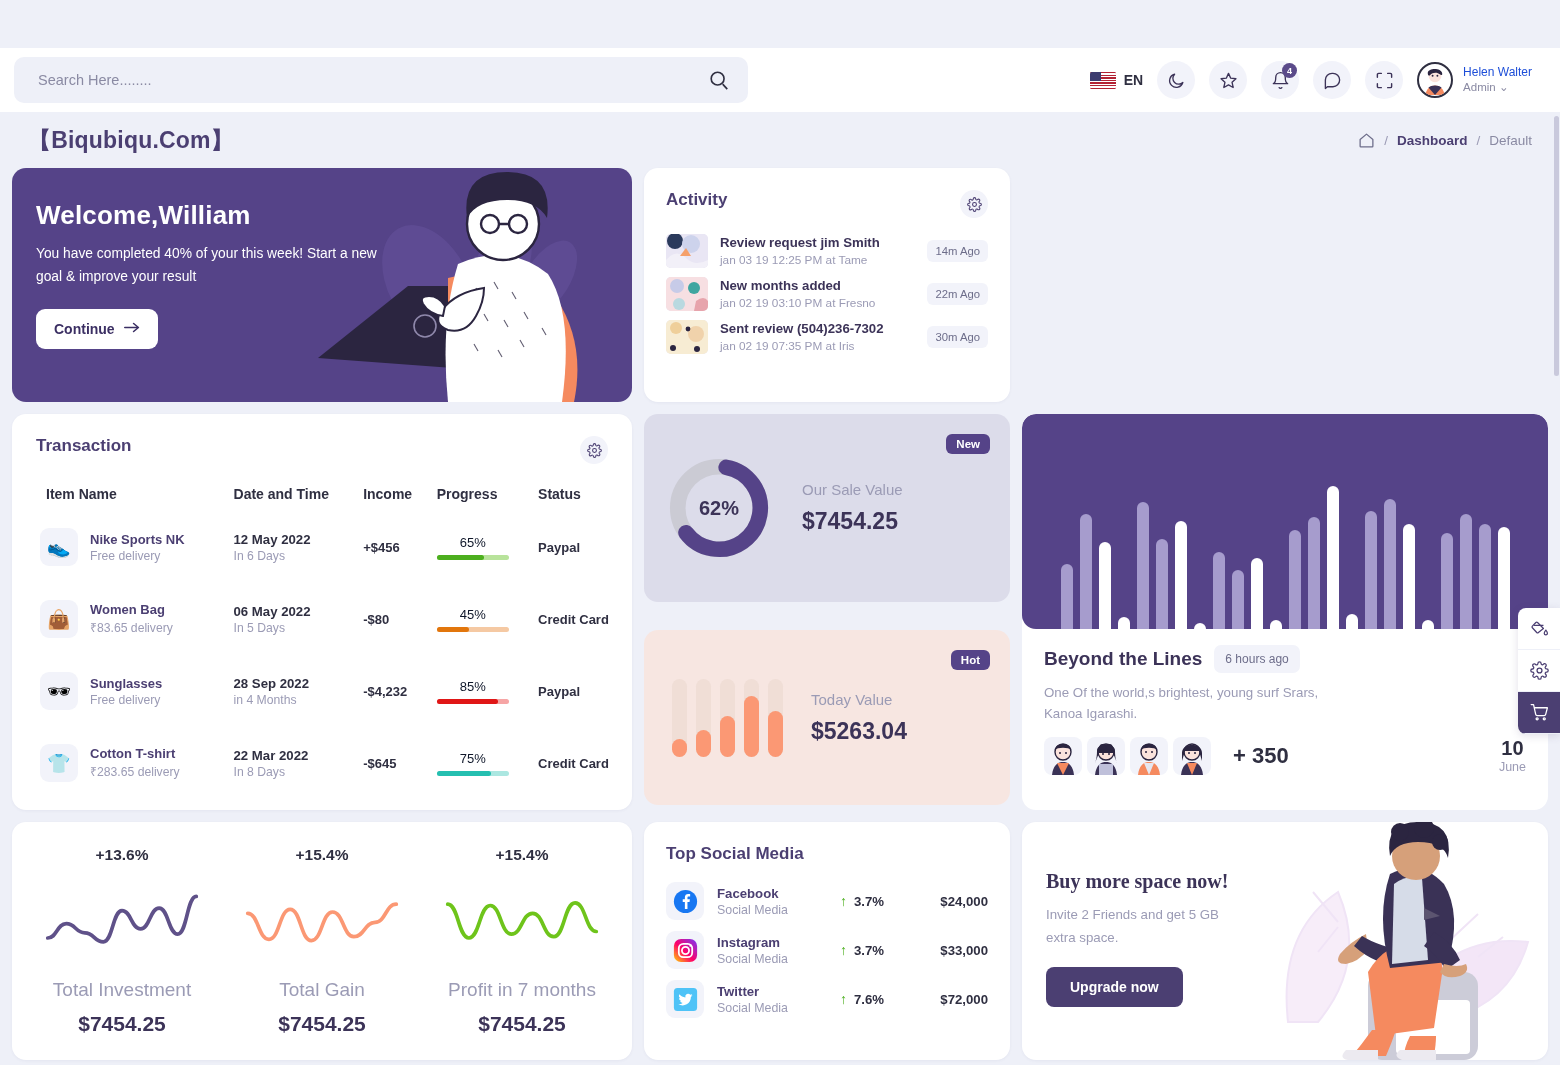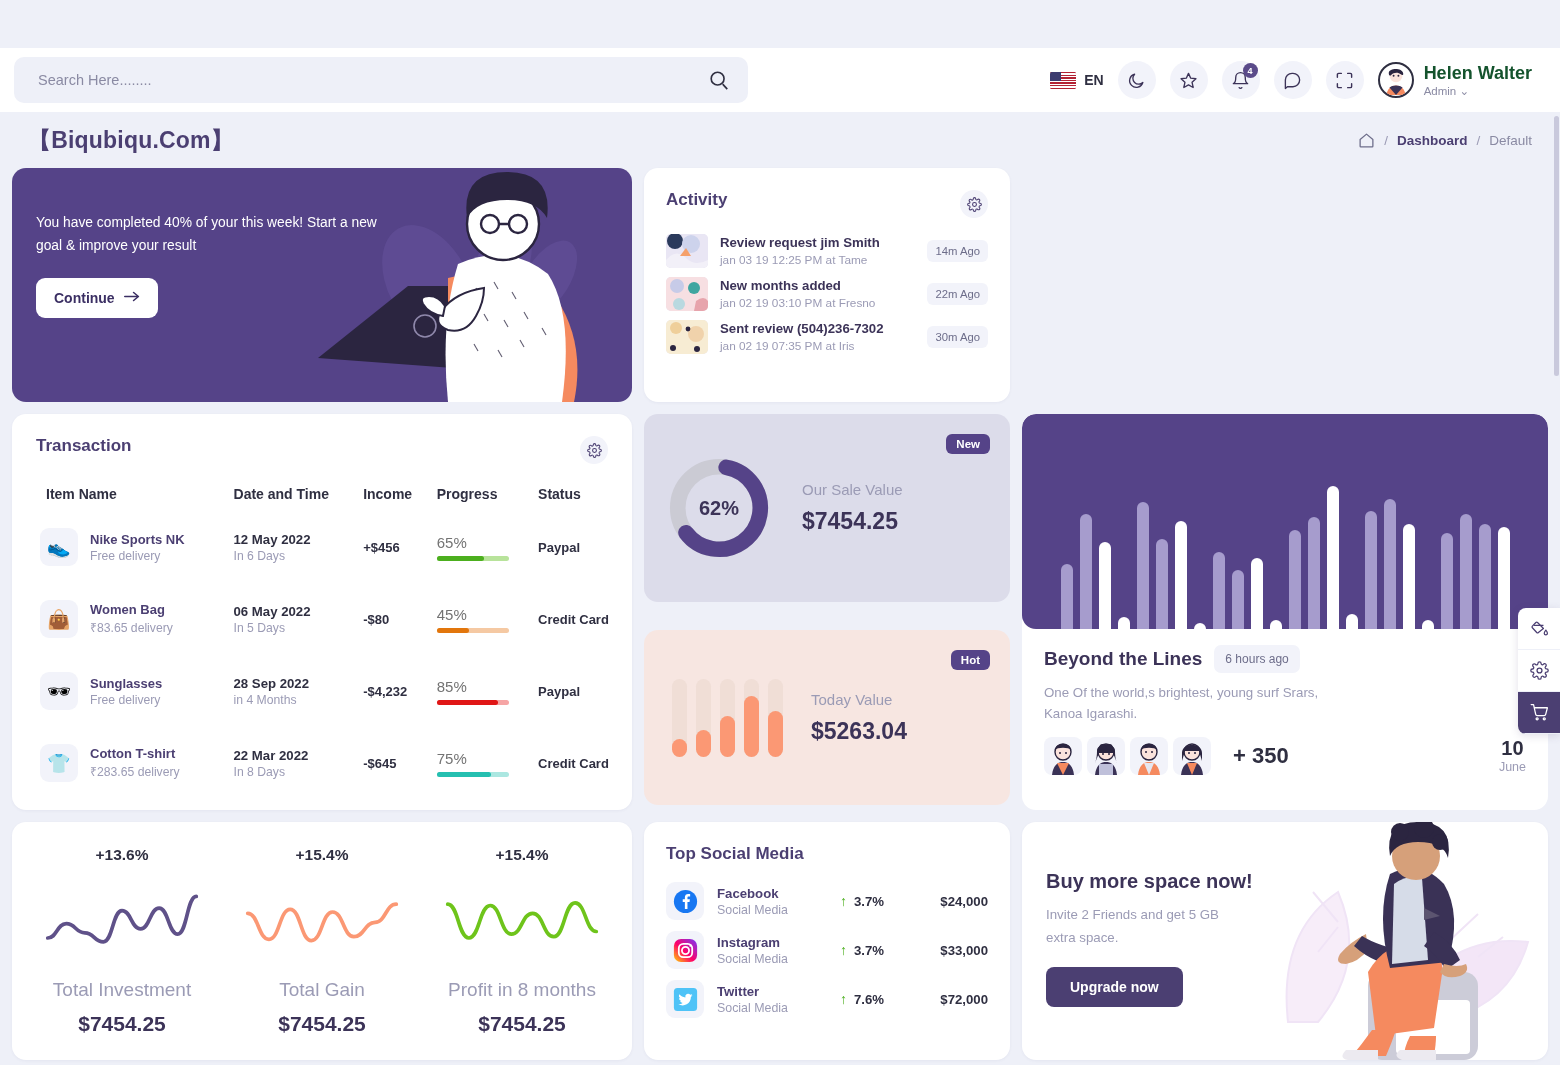--- a/index.html
+++ b/index.html
@@ -66,21 +66,21 @@
     font-weight: 700;
   }
   .user-block { display: flex; align-items: center; gap: 10px; }
   .avatar-ring {
     width: 36px; height: 36px; border-radius: 50%;
     border: 2px solid #2f2f41; overflow: hidden;
     display: flex; align-items: flex-end; justify-content: center;
     background: #fff; flex: 0 0 auto;
   }
   .user-text { line-height: 1.25; }
-  .user-name { font-size: 18px; font-weight: 700; color: #14532d; }
+  .user-name { font-size: 12px; font-weight: 400; color: #1d4ed8; }
   .user-role { font-size: 11.5px; color: #8a8aa3; }
 
   
   .crumb-bar {
     height: 56px; display: flex; align-items: center;
     padding: 0 28px; justify-content: space-between;
   }
   .brand-title {
     font-size: 23px; font-weight: 700; color: #4b3f72;
     letter-spacing: .2px;
@@ -171,21 +171,21 @@
     width: 38px; height: 38px; border-radius: 9px; background: #f2f3fa;
     display: flex; align-items: center; justify-content: center;
     font-size: 19px; flex: 0 0 auto;
   }
   .item-name { font-size: 13px; font-weight: 700; color: #4b3f72; }
   .item-sub { font-size: 12.2px; color: #9b9bb5; margin-top: 2px; }
   .date-main { font-size: 13.2px; font-weight: 700; color: #2f2f41; }
   .date-sub { font-size: 12.2px; color: #9b9bb5; margin-top: 2px; }
   .income { font-size: 13.2px; font-weight: 700; color: #2f2f41; }
   .prog-wrap { width: 72px; }
-  .prog-label { font-size: 15px; color: #737373; text-align: left; margin-bottom: 5px; }
+  .prog-label { font-size: 13px; color: #0f172a; text-align: center; margin-bottom: 5px; }
   .prog-track { height: 5px; border-radius: 4px; width: 100%; }
   .prog-fill { height: 5px; border-radius: 4px; }
   .status { font-size: 13.2px; font-weight: 700; color: #2f2f41; }
 
   
   .midcol { flex: 0 0 366px; display: flex; flex-direction: column; gap: 28px; }
   .sale-card {
     background: #dcdcea; border-radius: 14px; height: 188px;
     position: relative; display: flex; align-items: center; padding: 0 20px;
   }
@@ -252,21 +252,21 @@
   .soc-names { width: 110px; }
   .soc-name { font-size: 13.2px; font-weight: 700; color: #4b3f72; }
   .soc-sub { font-size: 12.4px; color: #9b9bb5; margin-top: 2px; }
   .soc-chg { display: flex; align-items: center; gap: 7px; width: 76px; }
   .soc-arrow { color: #4caf1e; font-size: 14px; }
   .soc-pct { font-size: 13.2px; color: #2f2f41; font-weight: 600; }
   .soc-amt { font-size: 13.2px; color: #2f2f41; font-weight: 700; margin-left: auto; }
 
   
   .buy { flex: 1 1 auto; height: 238px; position: relative; overflow: hidden; padding: 48px 0 0 24px; }
-  .buy-title { font-size: 20px; font-weight: 700; color: #3c3358; }
+  .buy-title { font-size: 20px; font-weight: 700; color: #3c3358; font-family: Liberation Serif, serif; }
   .buy-desc { font-size: 13.3px; color: #9b9bb5; line-height: 1.7; margin-top: 11px; max-width: 200px; }
   .upgrade-btn {
     margin-top: 18px; background: #4b3f72; color: #fff; border: none;
     border-radius: 8px; height: 40px; padding: 0 24px; font-size: 14px;
     font-weight: 700; cursor: pointer; font-family: "Liberation Sans", sans-serif;
   }
   .buy-art { position: absolute; right: 0; bottom: 0; width: 300px; height: 238px; }
 
   
   .float-panel {
@@ -387,20 +387,21 @@
       <span class="sep">/</span>
       <span class="crumb-cur">Default</span>
     </div>
   </div>
 
   <div class="content">
 
     <div class="row">
 
       <div class="welcome">
+        <h1>Welcome,William</h1>
         <p>You have completed 40% of your this week! Start a new goal &amp; improve your result</p>
         <button class="continue-btn">
           <span>Continue</span>
           <span>
             <svg width="16" height="13" viewBox="0 0 20 14" fill="none" stroke="#3b2f63" stroke-width="2" stroke-linecap="round" stroke-linejoin="round">
               <line x1="1" y1="7" x2="17" y2="7"></line>
                 <polyline points="12,2 18,7 12,12"></polyline>
             </svg>
           </span>
         </button>
@@ -778,21 +779,21 @@
               <path d="M0,29.400000000000006 C11.428571428571429,29.400000000000006 11.428571428571429,57.4 22.857142857142858,57.4 C34.285714285714285,57.4 34.285714285714285,25.199999999999996 45.714285714285715,25.199999999999996 C57.14285714285714,25.199999999999996 57.14285714285714,58.8 68.57142857142857,58.8 C80,58.8 80,28 91.42857142857143,28 C102.85714285714286,28 102.85714285714286,54.6 114.28571428571429,54.6 C125.71428571428572,54.6 125.71428571428572,39.2 137.14285714285714,39.2 C148.57142857142856,39.2 148.57142857142856,19.6 160,19.6" fill="none" stroke="#fb9874" stroke-width="4" stroke-linecap="round" stroke-linejoin="round"></path>
             </svg>
             <div class="stat-cap">Total Gain</div>
             <div class="stat-val">$7454.25</div>
           </div>
           <div class="stat">
             <div class="stat-pct">+15.4%</div>
             <svg class="stat-spark" width="160" height="70" viewBox="0 0 160 70">
               <path d="M0,19.6 C11.428571428571429,19.6 11.428571428571429,56 22.857142857142858,56 C34.285714285714285,56 34.285714285714285,21 45.714285714285715,21 C57.14285714285714,21 57.14285714285714,51.8 68.57142857142857,51.8 C80,51.8 80,29.400000000000006 91.42857142857143,29.400000000000006 C102.85714285714286,29.400000000000006 102.85714285714286,54.6 114.28571428571429,54.6 C125.71428571428572,54.6 125.71428571428572,18.200000000000003 137.14285714285714,18.200000000000003 C148.57142857142856,18.200000000000003 148.57142857142856,49 160,49" fill="none" stroke="#6ec41b" stroke-width="4" stroke-linecap="round" stroke-linejoin="round"></path>
             </svg>
-            <div class="stat-cap">Profit in 8 months</div>
+            <div class="stat-cap">Profit in 7 months</div>
             <div class="stat-val">$7454.25</div>
           </div>
         </div>
 
       <div class="card social">
         <div class="card-title">Top Social Media</div>
         <div class="soc-list">
 
           <div class="soc-item">
             <span class="soc-icon">

